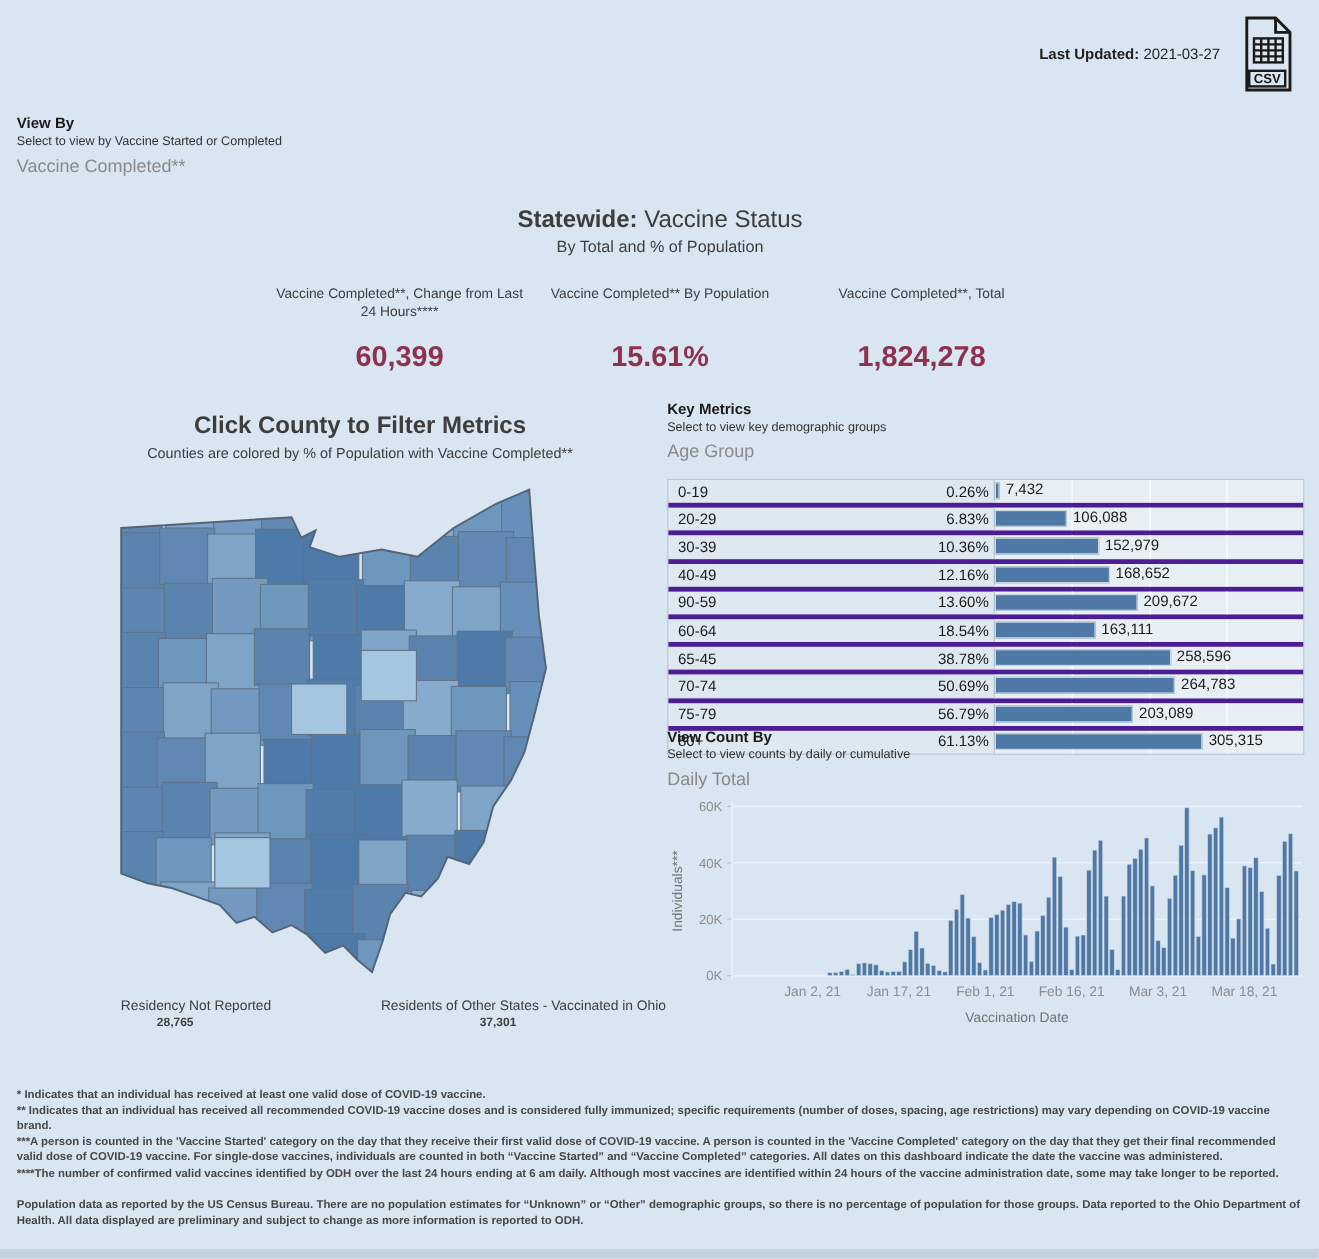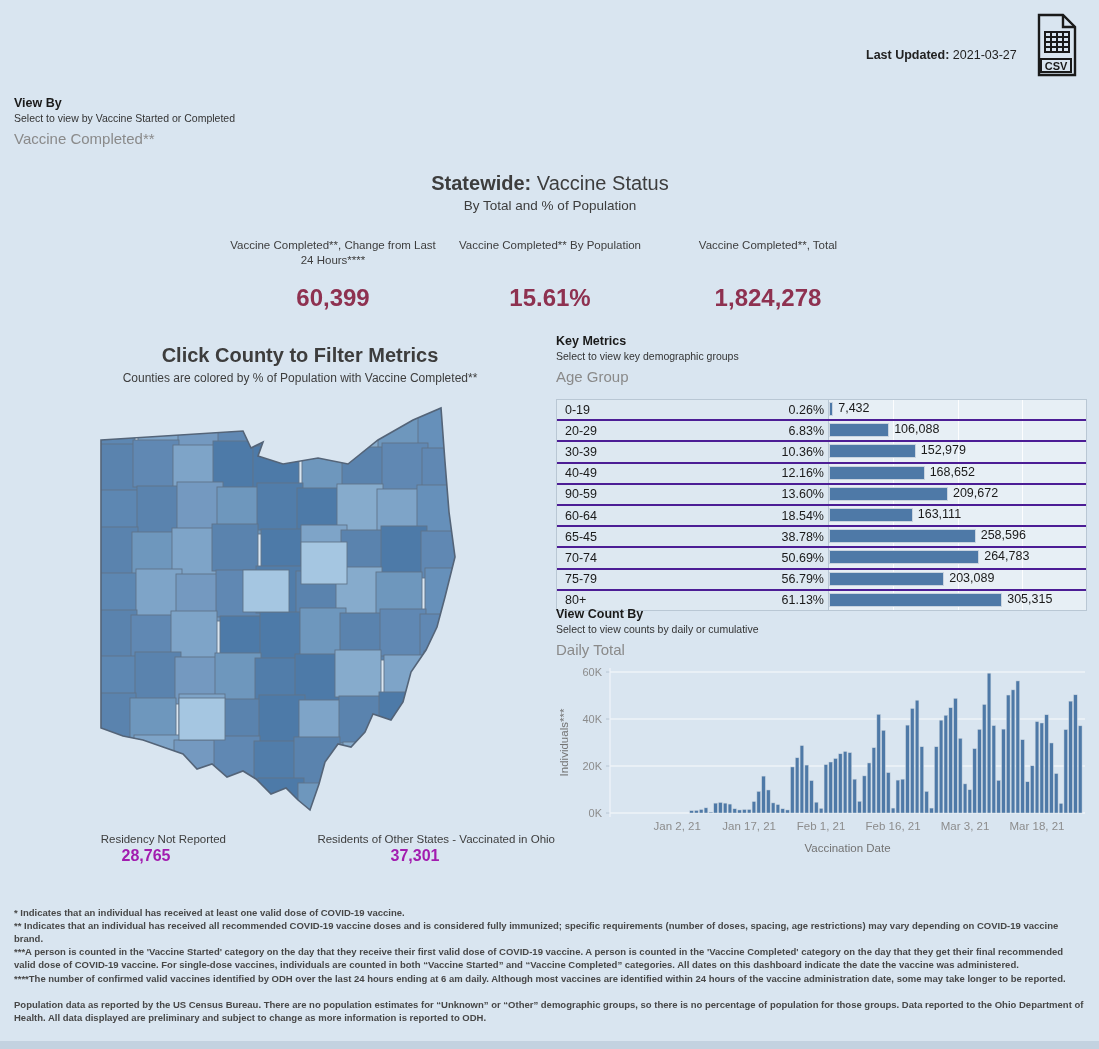--- a/index.html
+++ b/index.html
@@ -19,25 +19,25 @@
   
   .sw-title{font-size:20px;color:#3d3d3d;text-align:center;}
   .sw-title b{font-weight:bold;}
   .sw-sub{font-size:13.5px;color:#3d3d3d;text-align:center;margin-top:3px;}
   .metric-label{font-size:11.5px;color:#3d3d3d;text-align:center;line-height:1.3;}
   .metric-value{font-size:24px;font-weight:bold;color:#8e3150;text-align:center;}
   
   .map-title{font-size:20px;font-weight:bold;color:#3d3d3d;text-align:center;}
   .map-sub{font-size:12px;color:#3d3d3d;text-align:center;margin-top:4px;}
   .res-label{font-size:11.5px;color:#3d3d3d;text-align:right;}
-  .res-value{font-size:16px;font-weight:bold;color:#a21caf;text-align:center;margin-top:2px;}
+  .res-value{font-size:10px;font-weight:bold;color:#404040;text-align:center;margin-top:2px;}
   
   .age-table{border:1px solid #b9c7d4;background:rgba(255,255,255,0.12);}
   .age-row{display:grid;grid-template-columns:215px 56px 1fr;height:19.2px;
-           border-top:2px solid #4c1d95;align-items:center;font-size:12.5px;color:#1a1a1a;}
+           border-top:4px solid #4c1d95;align-items:center;font-size:12.5px;color:#1a1a1a;}
   .age-row:first-child{border-top:none;}
   .age-group{padding-left:8px;}
   .age-pct{text-align:right;padding-right:4px;}
   .age-barcell{position:relative;height:100%;border-left:1px solid #b9c7d4;
                background:rgba(255,255,255,0.30);}
   .age-grid{position:absolute;top:0;bottom:0;width:1px;background:rgba(255,255,255,0.85);}
   .age-bar{position:absolute;top:2px;height:14px;left:0;background:#4e79a7;
            border:1px solid #c9d4e0;box-sizing:border-box;}
   .age-val{position:absolute;top:1px;font-size:12.5px;color:#1a1a1a;white-space:nowrap;}
   
@@ -46,21 +46,21 @@
   .foot-para{margin-top:13px;}
   .footer-strip{position:absolute;left:0;right:0;bottom:0;height:8px;background:#c3d2e0;}
   svg text{font-family:"Liberation Sans",sans-serif;}
 </style>
 </head>
 <body>
 
 <div class="page">
 
 
-  <div class="abs last-updated" style="left:866px;top:48px;">
+  <div class="abs last-updated" style="left:866px;top:38px;">
     <b>Last Updated:</b>
     <span>2021-03-27</span>
   </div>
 
   <div class="abs" style="left:1034px;top:13px;width:46px;height:64px;cursor:pointer;">
     <svg width="46" height="64" viewBox="0 0 46 64">
       <path d="M5 2 H29 L41 14 V62 H5 Z" fill="none" stroke="#1a1a1a" stroke-width="2.4"></path>
       <path d="M29 2 V14 H41" fill="none" stroke="#1a1a1a" stroke-width="2.4"></path>
       <g stroke="#1a1a1a" stroke-width="2">
         <rect x="11" y="19" width="24" height="20" fill="none"></rect>

